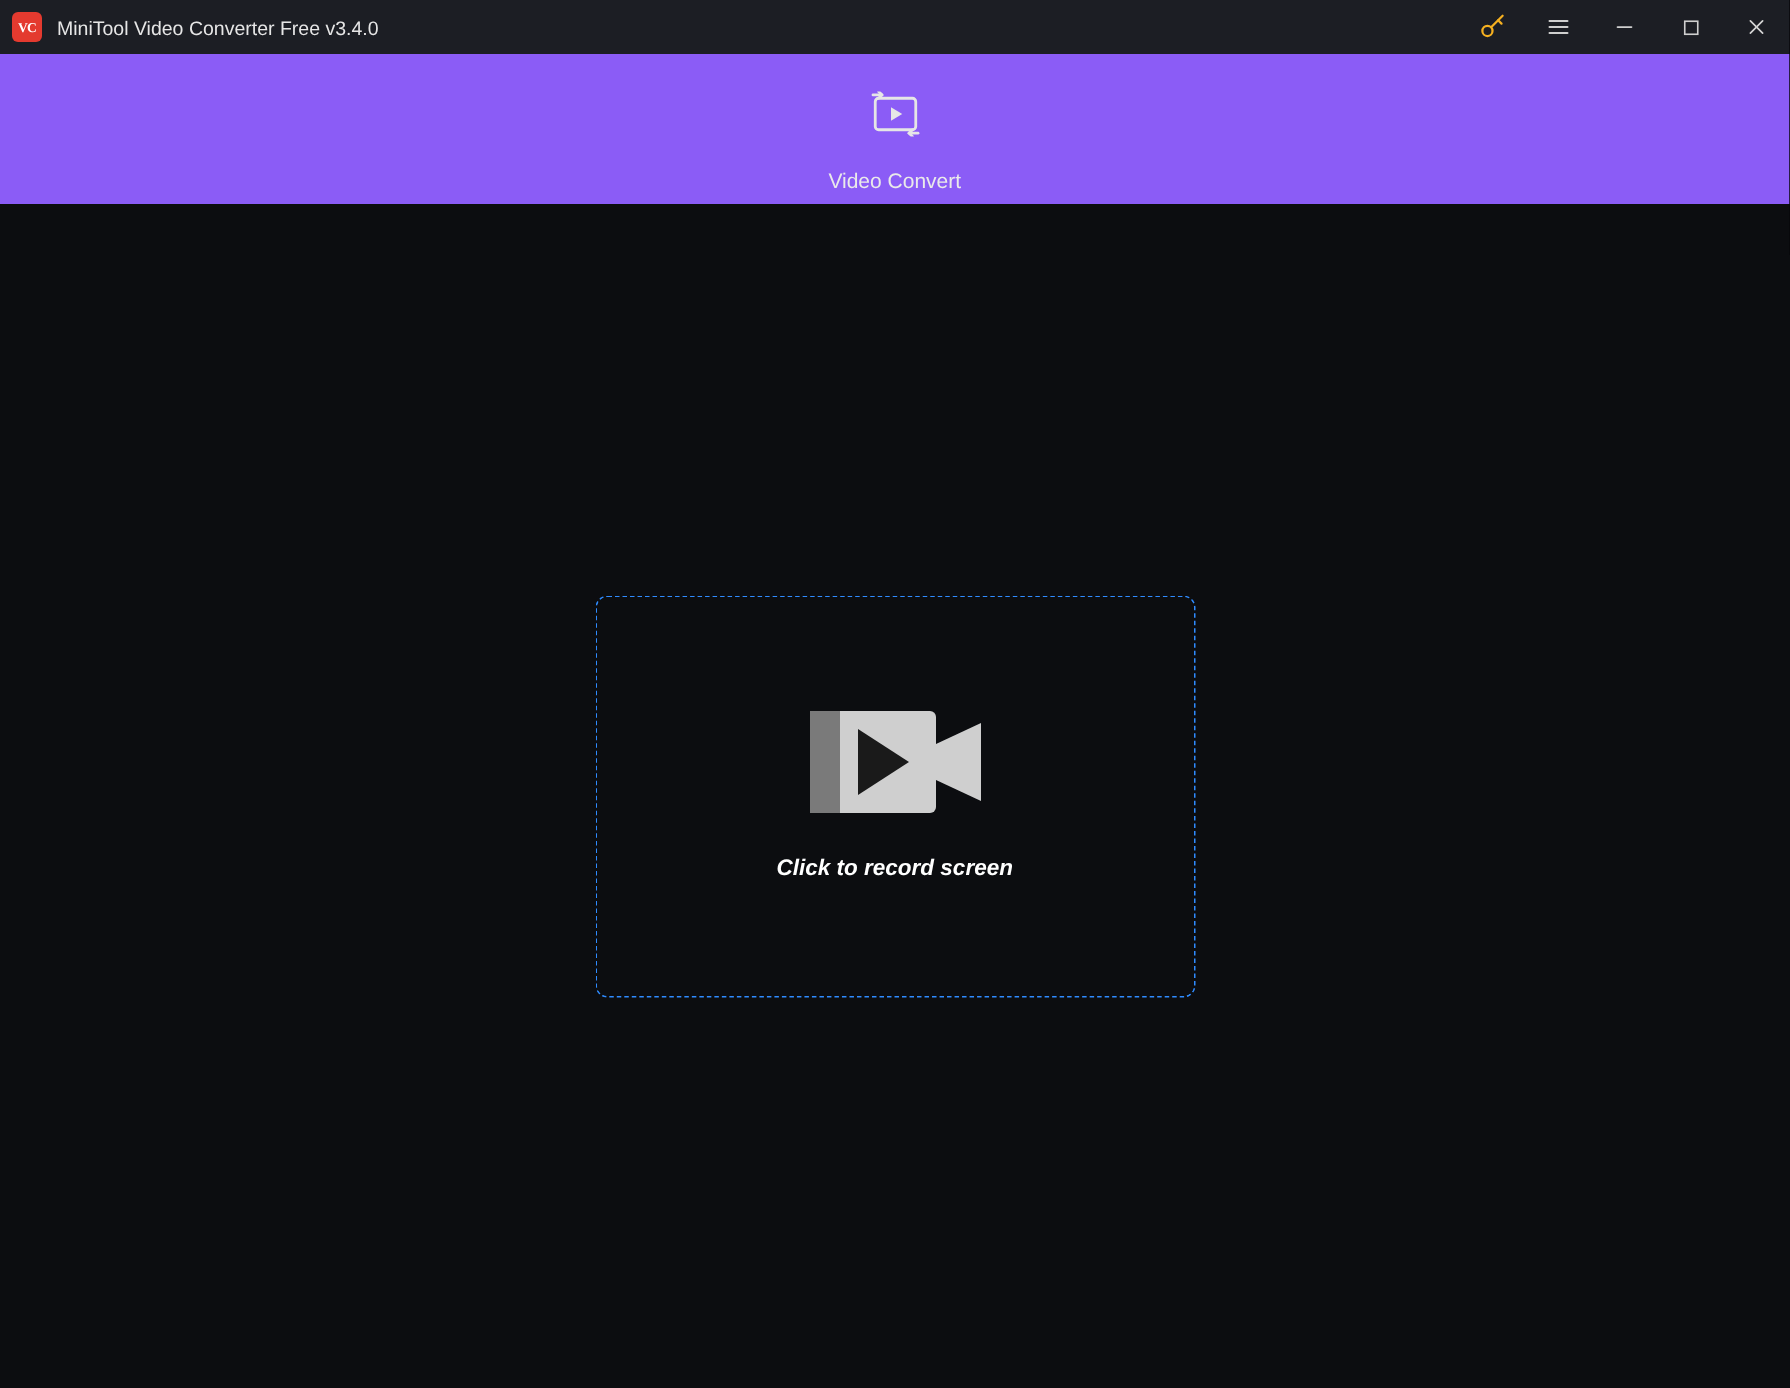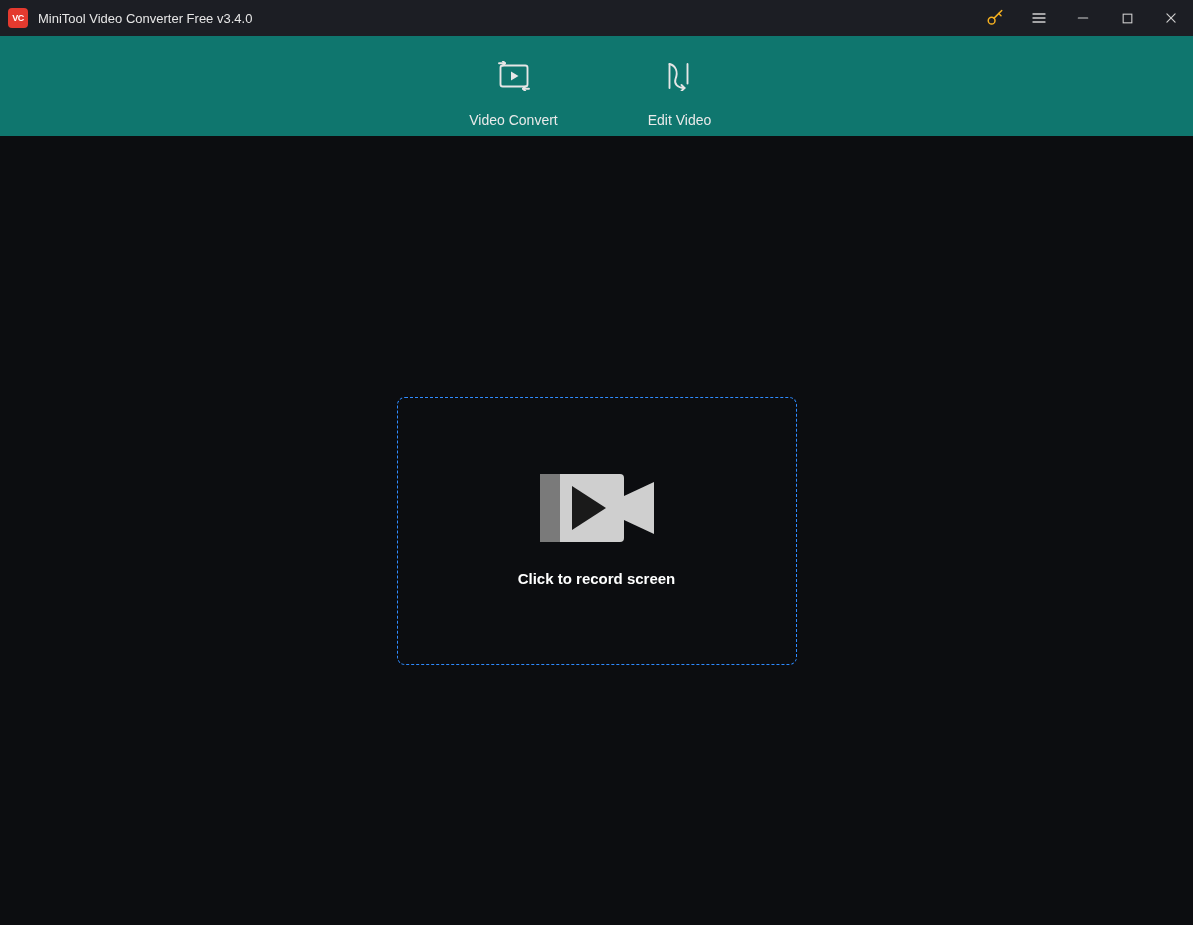--- a/index.html
+++ b/index.html
@@ -34,20 +34,21 @@
       background: #e43a2f;
       border-radius: 4px;
       display: flex;
       align-items: center;
       justify-content: center;
       color: #fff;
       font-size: 9px;
       font-weight: 700;
       margin-right: 10px;
       letter-spacing: -0.5px;
+      font-family: Liberation Serif, serif;
     }
     .title-text { flex: 0 0 auto; text-align: right; }
     .titlebar-spacer { flex: 1; }
     .titlebar-controls {
       display: flex;
       align-items: center;
       height: 100%;
     }
     .titlebar-btn {
       width: 44px;
@@ -55,21 +56,21 @@
       display: flex;
       align-items: center;
       justify-content: center;
       color: #cfcfcf;
       cursor: pointer;
     }
     .titlebar-btn.key { color: #f5b020; }
     
     .tabbar {
       height: 100px;
-      background: #0f766e;
+      background: #8b5cf6;
       display: flex;
       justify-content: center;
       gap: 0;
     }
     .tab {
       width: 166px;
       display: flex;
       flex-direction: column;
       align-items: center;
       justify-content: flex-start;
@@ -107,20 +108,21 @@
       flex-direction: column;
       align-items: center;
       justify-content: center;
       gap: 28px;
       cursor: pointer;
     }
     .record-label {
       color: #ffffff;
       font-size: 15px;
       font-weight: 600;
+      font-style: italic;
     }
     svg { display: block; }
   </style>
 </head>
 <body>
 
 <div class="window">
 
   <div class="titlebar">
     <div class="app-logo">VC</div>
@@ -171,31 +173,20 @@
           <polyline points="9,0 12,3 9,6" fill="none"></polyline>
           <path d="M44 37 h-8"></path>
           <polyline points="39,34 36,37 39,40" fill="none"></polyline>
         </svg>
       </div>
       <span>Video Convert</span>
     </div>
 
 
 
-    <div class="tab">
-      <div class="tab-icon">
-        <svg width="32" height="30" viewBox="0 0 40 40" fill="none" stroke="#e6e6e6" stroke-width="2.5" stroke-linecap="round" stroke-linejoin="round">
-          <path d="M6 4 V36"></path>
-          <path d="M6 4 C 14 6, 18 14, 14 24 C 12 30, 16 36, 26 36"></path>
-          <polyline points="22,32 26,36 22,40" fill="none"></polyline>
-          <path d="M30 4 V30"></path>
-        </svg>
-      </div>
-      <span>Edit Video</span>
-    </div>
 
   </div>
 
   <div class="content">
     <div class="record-box">
       <div>
         <svg width="114" height="68" viewBox="0 0 114 68">
           <rect x="0" y="0" width="84" height="68" rx="4" fill="#cfcfcf"></rect>
           <rect x="0" y="0" width="20" height="68" fill="#7a7a7a"></rect>
           <polygon points="32,12 66,34 32,56" fill="#1a1a1a"></polygon>

